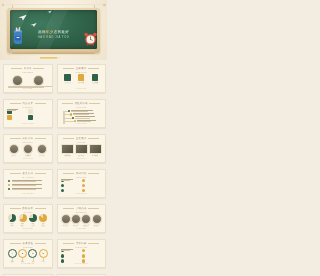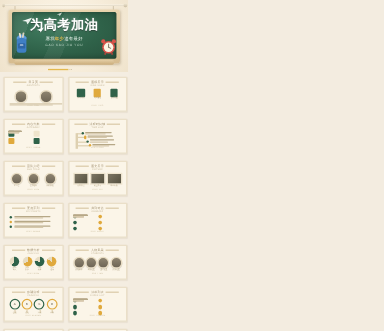--- a/index.html
+++ b/index.html
@@ -140,21 +140,20 @@
       <rect x="9" y="29" width="3" height="4" rx="1" fill="#b5433b"></rect>
       <rect x="22" y="29" width="3" height="4" rx="1" fill="#b5433b"></rect>
     </svg>
 
     <svg class="pencil" viewBox="0 0 44 4">
       <rect x="0" y="0.6" width="34" height="2.4" rx=".6" fill="#e3b94f"></rect>
       <path d="M34 .6 L40 1.8 L34 3 Z" fill="#e8d9b4"></path>
       <path d="M38.5 1.55 L40 1.8 L38.5 2.05 Z" fill="#56503f"></path>
     </svg>
 
-    <div class="cover-title">为高考加油</div>
     <div class="cover-sub">
       <span>愿我</span><b>年少</b><span>追有最好</span>
     </div>
     <div class="cover-sub2">GAO KAO JIA YOU</div>
   </div>
 
   <div class="grid" id="grid">
       <div class="row">
         <div class="cellwrap">
           <div class="cell">

